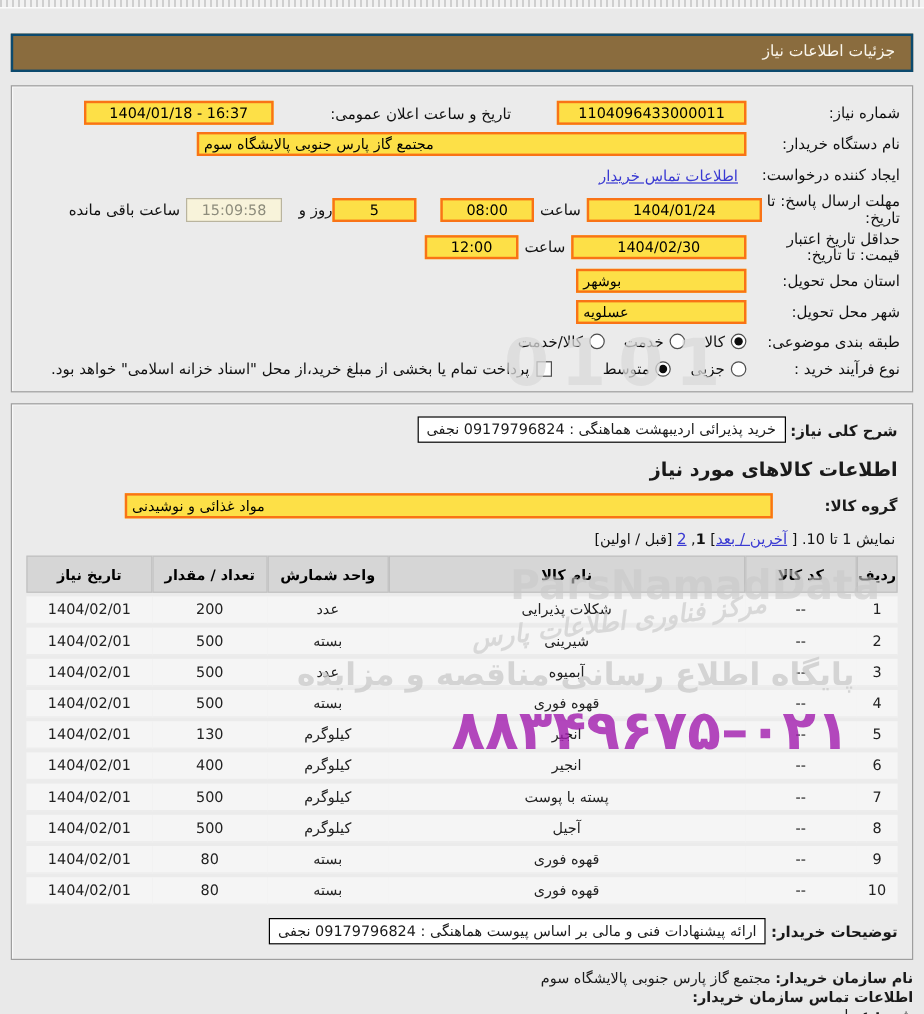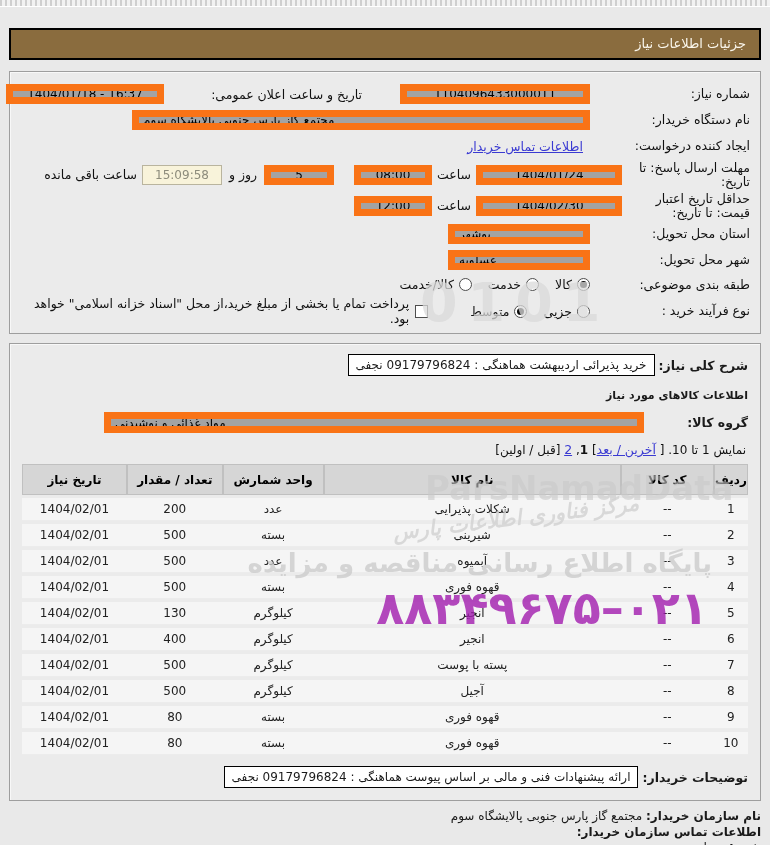--- a/index.html
+++ b/index.html
@@ -12,55 +12,55 @@
     position:relative;
   }
   .dotted-strip{
     height:7px; width:100%;
     background:repeating-linear-gradient(90deg,#cfcfcf 0 2px,#f2f2f2 2px 5px);
     border-bottom:1px solid #fff;
   }
   .page{ padding:0 9px; position:relative; }
   .titlebar{
     margin-top:21px; height:32px; line-height:28px;
-    background:#8a6c3e; border:2px solid #000000;
+    background:#8a6c3e; border:2px solid #0c4a6e;
     color:#faf6ec; font-size:13px; padding:0 13px;
   }
   .box{
     border:1px solid #9e9e9e; background:#ebebeb;
     box-shadow:inset 1px 1px 0 #f8f8f8;
     position:relative;
   }
   .form-box{ margin-top:11px; padding:9px 6px 7px 6px; }
   .frow{ display:flex; align-items:center; min-height:26px; padding-right:4px; }
   .frow.tall{ min-height:31px; }
   .lbl{ font-size:12.5px; color:#111; }
-  .lblcol{ width:128px; flex:none; line-height:14px;margin-left:32px; }
+  .lblcol{ width:128px; flex:none; line-height:14px; }
   .lblcol2{ width:114px; flex:none; line-height:14px; }
   .ibox{
-    background:#a3a3a3; border:7px solid #f97316; height:20px;
+    background:#fde047; border:2px solid #f97316; height:20px;
     font-size:12px; display:inline-flex; align-items:center;
     justify-content:center; color:#000; flex:none; overflow:hidden;
   }
   .ibox.rt{ justify-content:flex-end; padding:0 4px; }
   .num{ direction:ltr; }
   .countdown{ background:#f8f3da; border:1px solid #b9b49e; color:#8d8c7c; }
   .link{ color:#3a3ad2; cursor:pointer; font-size:12.5px;text-decoration:underline; }
   .radio{ width:13px; height:13px; border-radius:50%; background:#fff;
     border:1px solid #4d4d4d; display:inline-block; position:relative;
     margin-left:5px; flex:none; }
   .radio.on::after{ content:""; position:absolute; inset:2px; background:#0c0c0c; border-radius:50%; }
   .checkbox{ width:13px; height:13px; background:#fff; border:1px solid #4d4d4d;
     display:inline-block; margin-left:6px; flex:none; }
   .optlbl{ font-size:12.5px; margin-left:16px; }
   .goods-box{ margin-top:9px; padding:10px 12px 12px 12px; }
   .inline-row{ display:flex; align-items:center; }
   .blabel{ font-weight:bold; font-size:12.5px; flex:none; }
   .darkbox{ border:1px solid #000; background:#fff; padding:3px 7px; font-size:12px; margin-right:4px; }
-  .heading{ font-weight:bold; font-size:11px; margin:13px 0 10px 0; }
+  .heading{ font-weight:bold; font-size:16px; margin:13px 0 10px 0; }
   .grouprow{ margin:2px 0 6px 0; }
   .groupbox{ width:540px; height:21px; }
   .pagination{ font-size:12px; text-align:right; margin:9px 2px 4px 0; color:#111; }
   .pagination .cur{ font-weight:bold; }
   table{ width:100%; border-collapse:separate; border-spacing:0 3px; }
   th{
     background:#d6d6d6; border:1px solid #c0c0c0;
     font-size:12px; font-weight:bold; height:31px; color:#000;
   }
   td{
@@ -87,44 +87,44 @@
 <div class="dotted-strip"></div>
 
 <div class="page">
 
   <div class="titlebar">جزئیات اطلاعات نیاز</div>
 
   <div class="box form-box">
 
     <div class="frow">
       <span class="lbl lblcol">شماره نیاز:</span>
-      <span class="ibox num" style="width:190px;">1104096433000011</span>
+      <span class="ibox num" style="width:158px;">1104096433000011</span>
       <span style="width:38px;flex:none;"></span>
       <span class="lbl" style="width:198px;flex:none;text-align:right;">تاریخ و ساعت اعلان عمومی:</span>
       <span class="ibox num" style="width:158px;">1404/01/18 - 16:37</span>
     </div>
 
     <div class="frow">
       <span class="lbl lblcol">نام دستگاه خریدار:</span>
       <span class="ibox rt" style="width:458px;">مجتمع گاز پارس جنوبی  پالایشگاه سوم</span>
     </div>
 
     <div class="frow">
       <span class="lbl lblcol">ایجاد کننده درخواست:</span>
       <span class="link" style="margin-right:7px;">اطلاعات تماس خریدار</span>
     </div>
 
     <div class="frow tall">
       <span class="lbl lblcol2">مهلت ارسال پاسخ: تا تاریخ:</span>
-      <span class="ibox num" style="width:146px;margin-right:14px;">1404/01/24</span>
+      <span class="ibox num" style="width:146px;margin-right:1px;">1404/01/24</span>
       <span class="lbl" style="width:44px;text-align:center;flex:none;">ساعت</span>
       <span class="ibox num" style="width:78px;">08:00</span>
       <span style="width:20px;flex:none;"></span>
       <span class="ibox num" style="width:70px;">5</span>
-      <span class="lbl" style="width:42px;text-align:center;flex:none;">روز و</span>
+      <span class="lbl" style="width:42px;flex:none;">روز و</span>
       <span class="ibox num countdown" style="width:80px;">15:09:58</span>
       <span class="lbl" style="margin-right:5px;">ساعت باقی مانده</span>
     </div>
 
     <div class="frow tall">
       <span class="lbl lblcol2">حداقل تاریخ اعتبار قیمت: تا تاریخ:</span>
       <span class="ibox num" style="width:146px;margin-right:14px;">1404/02/30</span>
       <span class="lbl" style="width:44px;text-align:center;flex:none;">ساعت</span>
       <span class="ibox num" style="width:78px;">12:00</span>
     </div>

